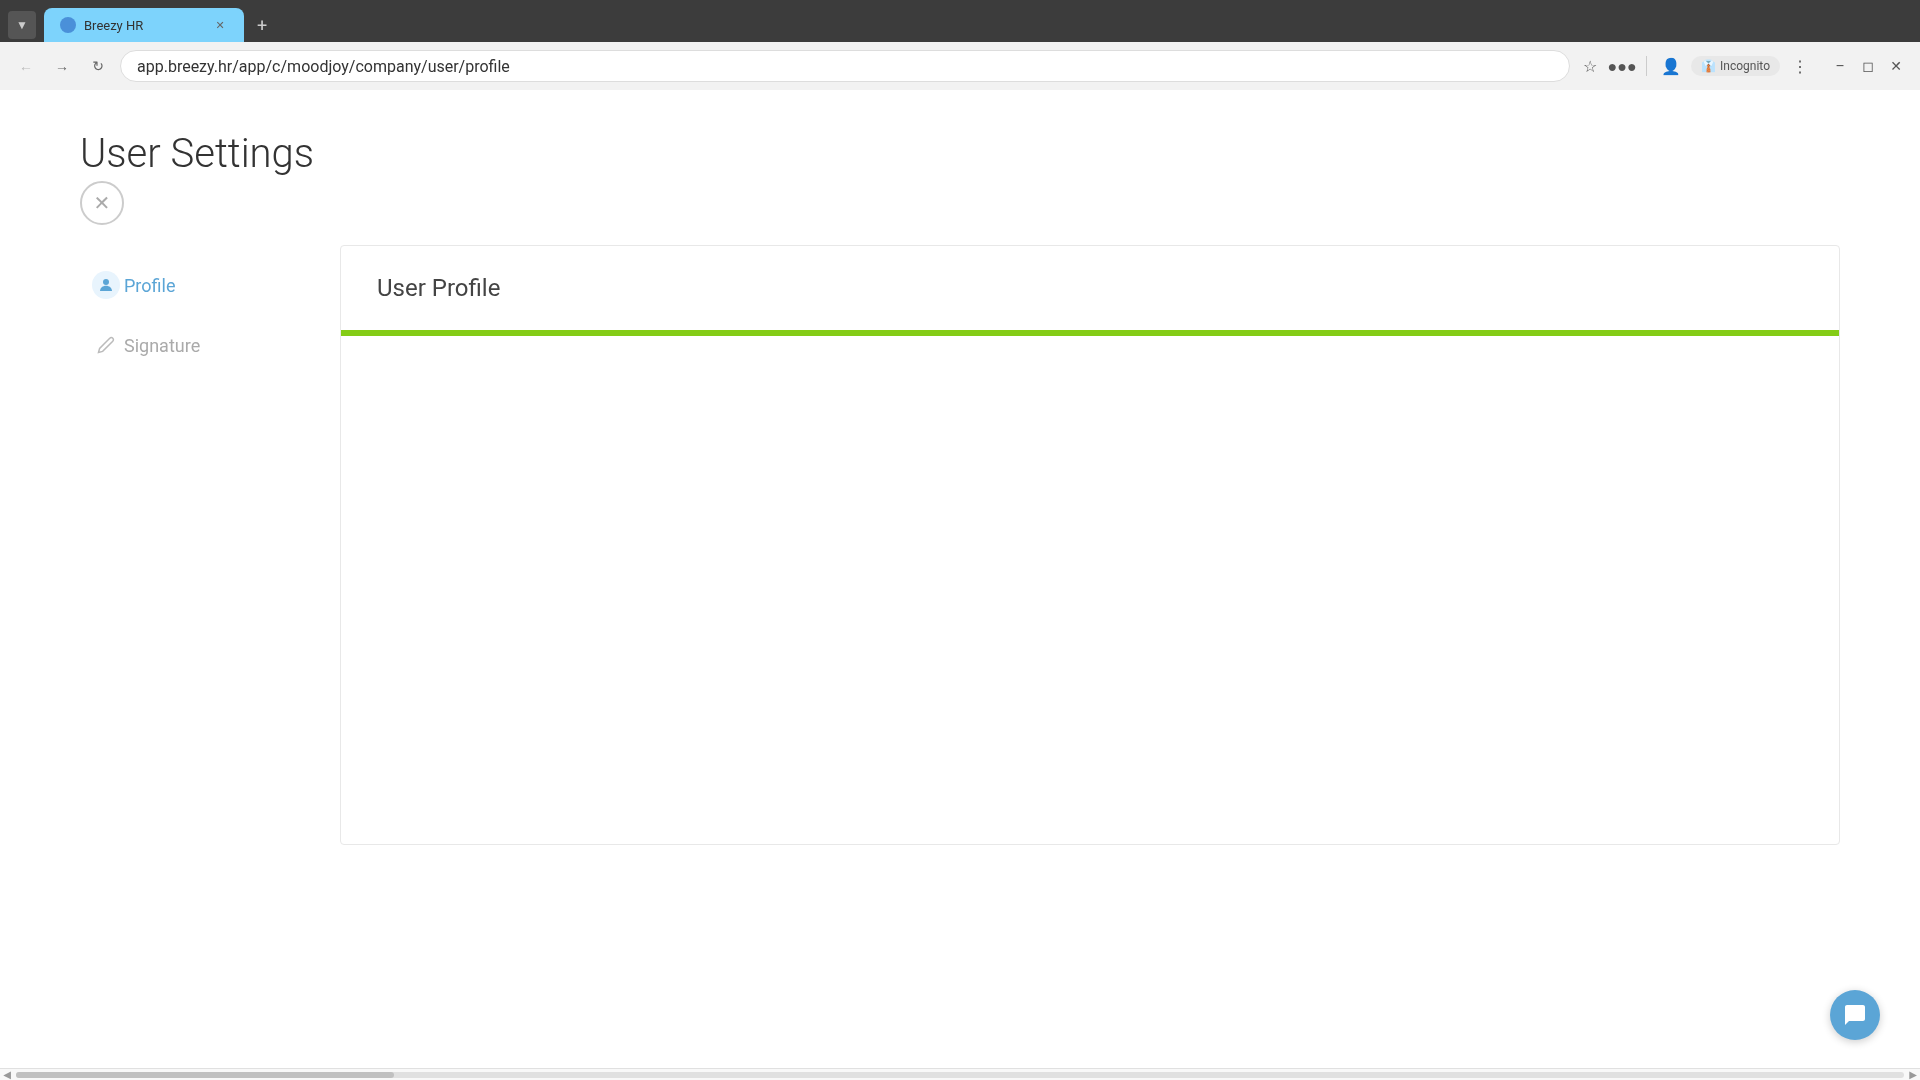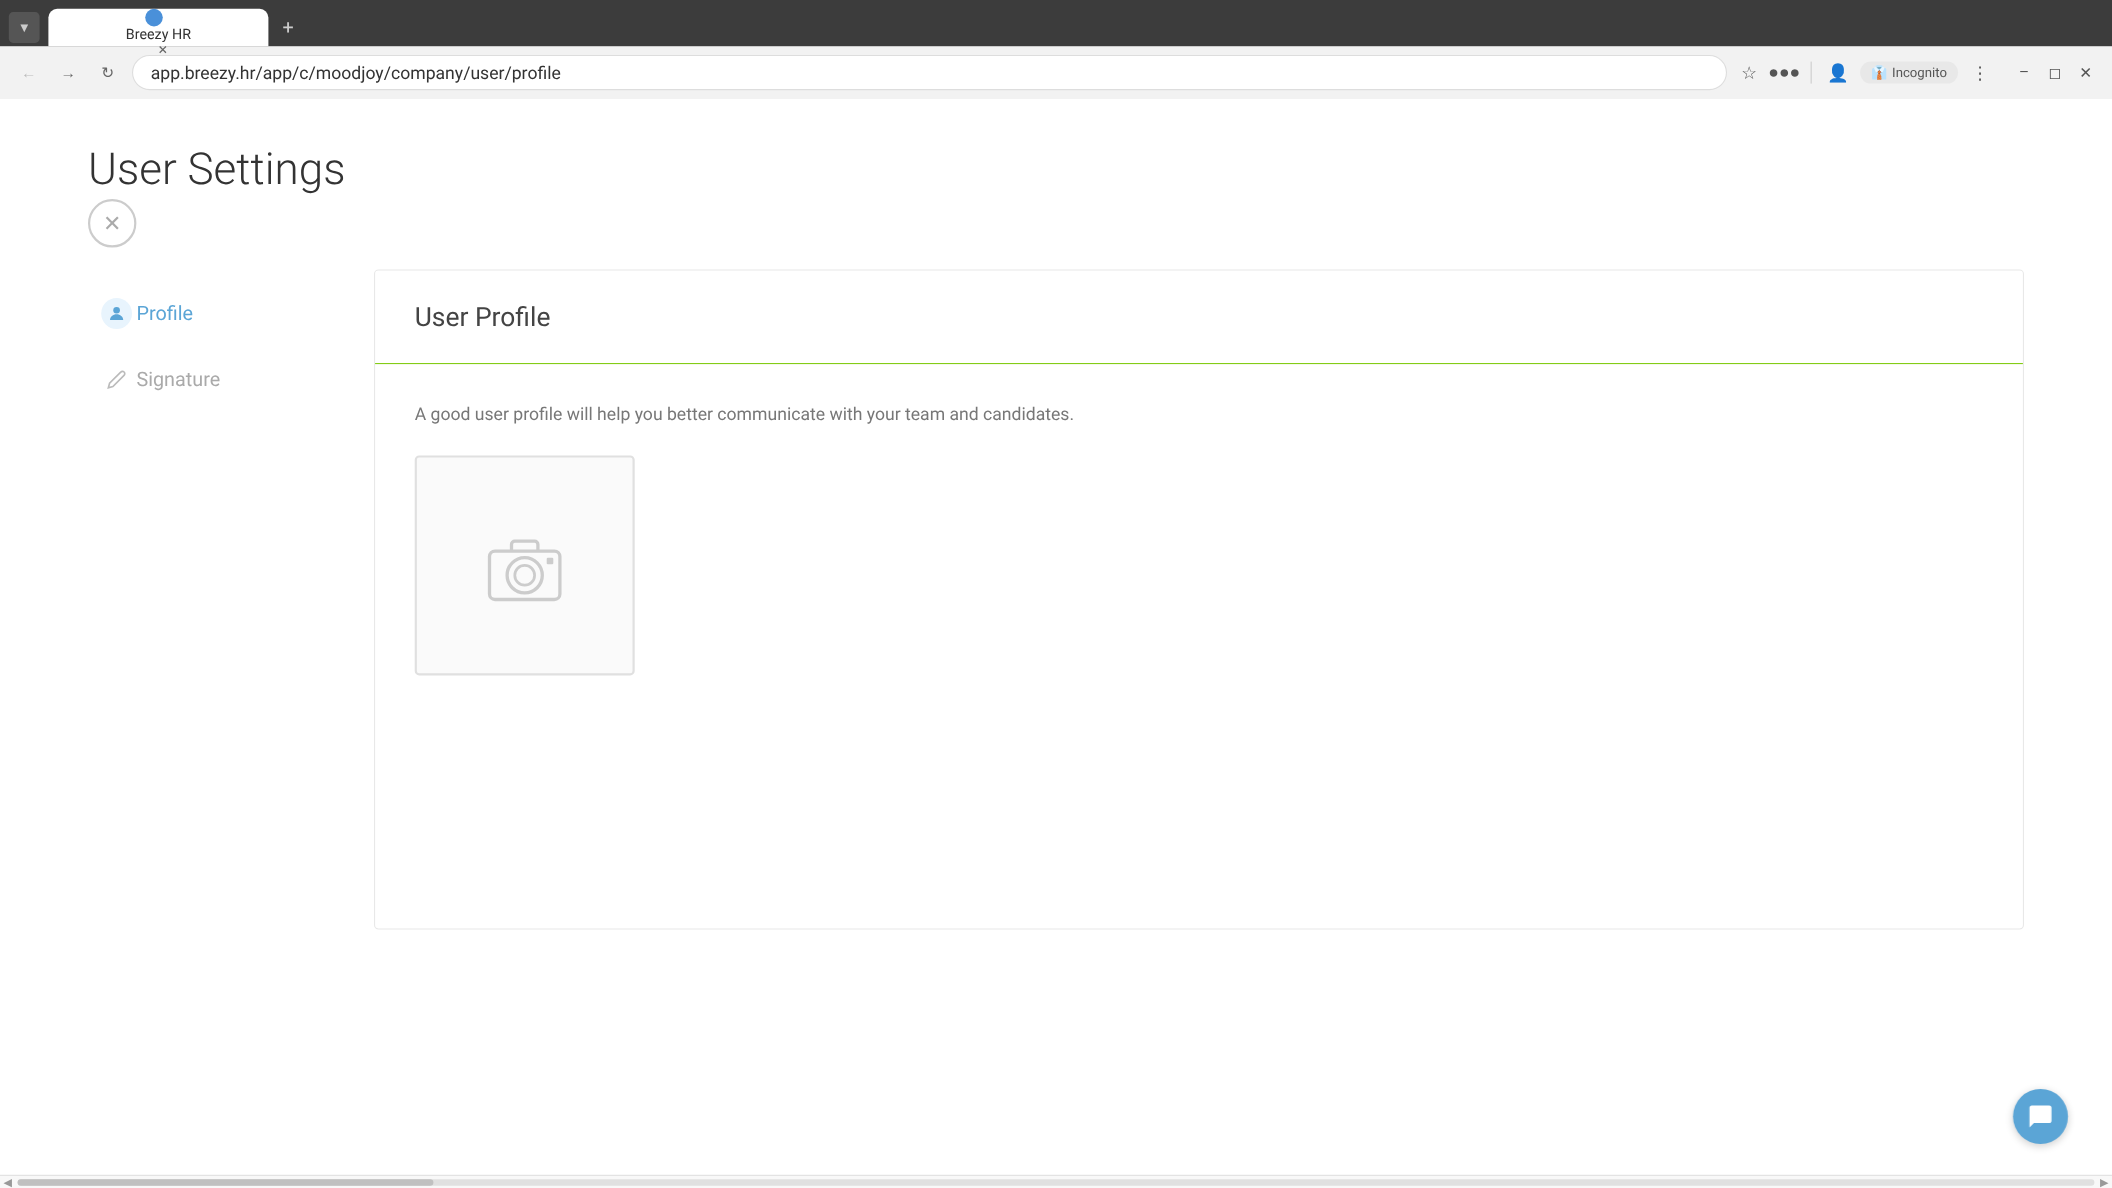--- a/index.html
+++ b/index.html
@@ -21,27 +21,26 @@
       width: 28px; height: 28px;
       background: #555;
       border-radius: 4px;
       display: flex; align-items: center; justify-content: center;
       color: #ccc; font-size: 12px;
       cursor: pointer;
       margin-right: 8px;
     }
     .tab {
       display: flex; align-items: center;
-      background: #ffffff;
+      background: #7dd3fc;
       border-radius: 8px 8px 0 0;
       padding: 0 16px;
       height: 34px;
       min-width: 200px;
       position: relative;
-      flex-direction: column;
     }
     .tab-favicon {
       width: 16px; height: 16px;
       background: #4a90d9;
       border-radius: 50%;
       margin-right: 8px;
       flex-shrink: 0;
     }
     .tab-title {
       font-size: 13px;
@@ -196,21 +195,21 @@
 
     
     .main-content {
       flex: 1;
       border: 1px solid #e8e8e8;
       border-radius: 4px;
       min-height: 600px;
     }
     .content-header {
       padding: 28px 36px;
-      border-bottom: 1px solid #84cc16;
+      border-bottom: 6px solid #84cc16;
     }
     .content-title {
       font-size: 24px;
       font-weight: 400;
       color: #444;
     }
     .content-body {
       padding: 36px;
     }
     .profile-description {
@@ -320,36 +319,20 @@
           </svg>
         </div>
         <span class="sidebar-label">Signature</span>
       </div>
     </nav>
 
     <main class="main-content">
       <div class="content-header">
         <h2 class="content-title">User Profile</h2>
       </div>
-      <div class="content-body">
-        <p class="profile-description">A good user profile will help you better communicate with your team and candidates.</p>
-        <div class="photo-upload">
-          <svg class="camera-icon-svg" width="80" height="70" viewBox="0 0 80 70" fill="none">
-
-            <rect x="8" y="22" width="64" height="44" rx="5" stroke="#ccc" stroke-width="3" fill="none"></rect>
-
-            <circle cx="40" cy="44" r="16" stroke="#ccc" stroke-width="3" fill="none"></circle>
-            <circle cx="40" cy="44" r="9" stroke="#ccc" stroke-width="2.5" fill="none"></circle>
-
-            <path d="M28 22V16a3 3 0 0 1 3-3h18a3 3 0 0 1 3 3v6" stroke="#ccc" stroke-width="3" fill="none"></path>
-
-            <rect x="60" y="28" width="6" height="6" rx="1" fill="#ccc"></rect>
-          </svg>
-        </div>
-      </div>
     </main>
   </div>
 
   <div style="position:absolute; bottom:0; left:0; right:0; height:12px; background:#f8f8f8; border-top:1px solid #e0e0e0; display:flex; align-items:center;">
     <div style="width:14px;height:12px;display:flex;align-items:center;justify-content:center;color:#999;font-size:10px;">◀</div>
     <div style="flex:1;height:6px;background:#e0e0e0;border-radius:3px;margin:0 2px;">
       <div style="width:20%;height:100%;background:#c0c0c0;border-radius:3px;"></div>
     </div>
     <div style="width:14px;height:12px;display:flex;align-items:center;justify-content:center;color:#999;font-size:10px;">▶</div>
   </div>

